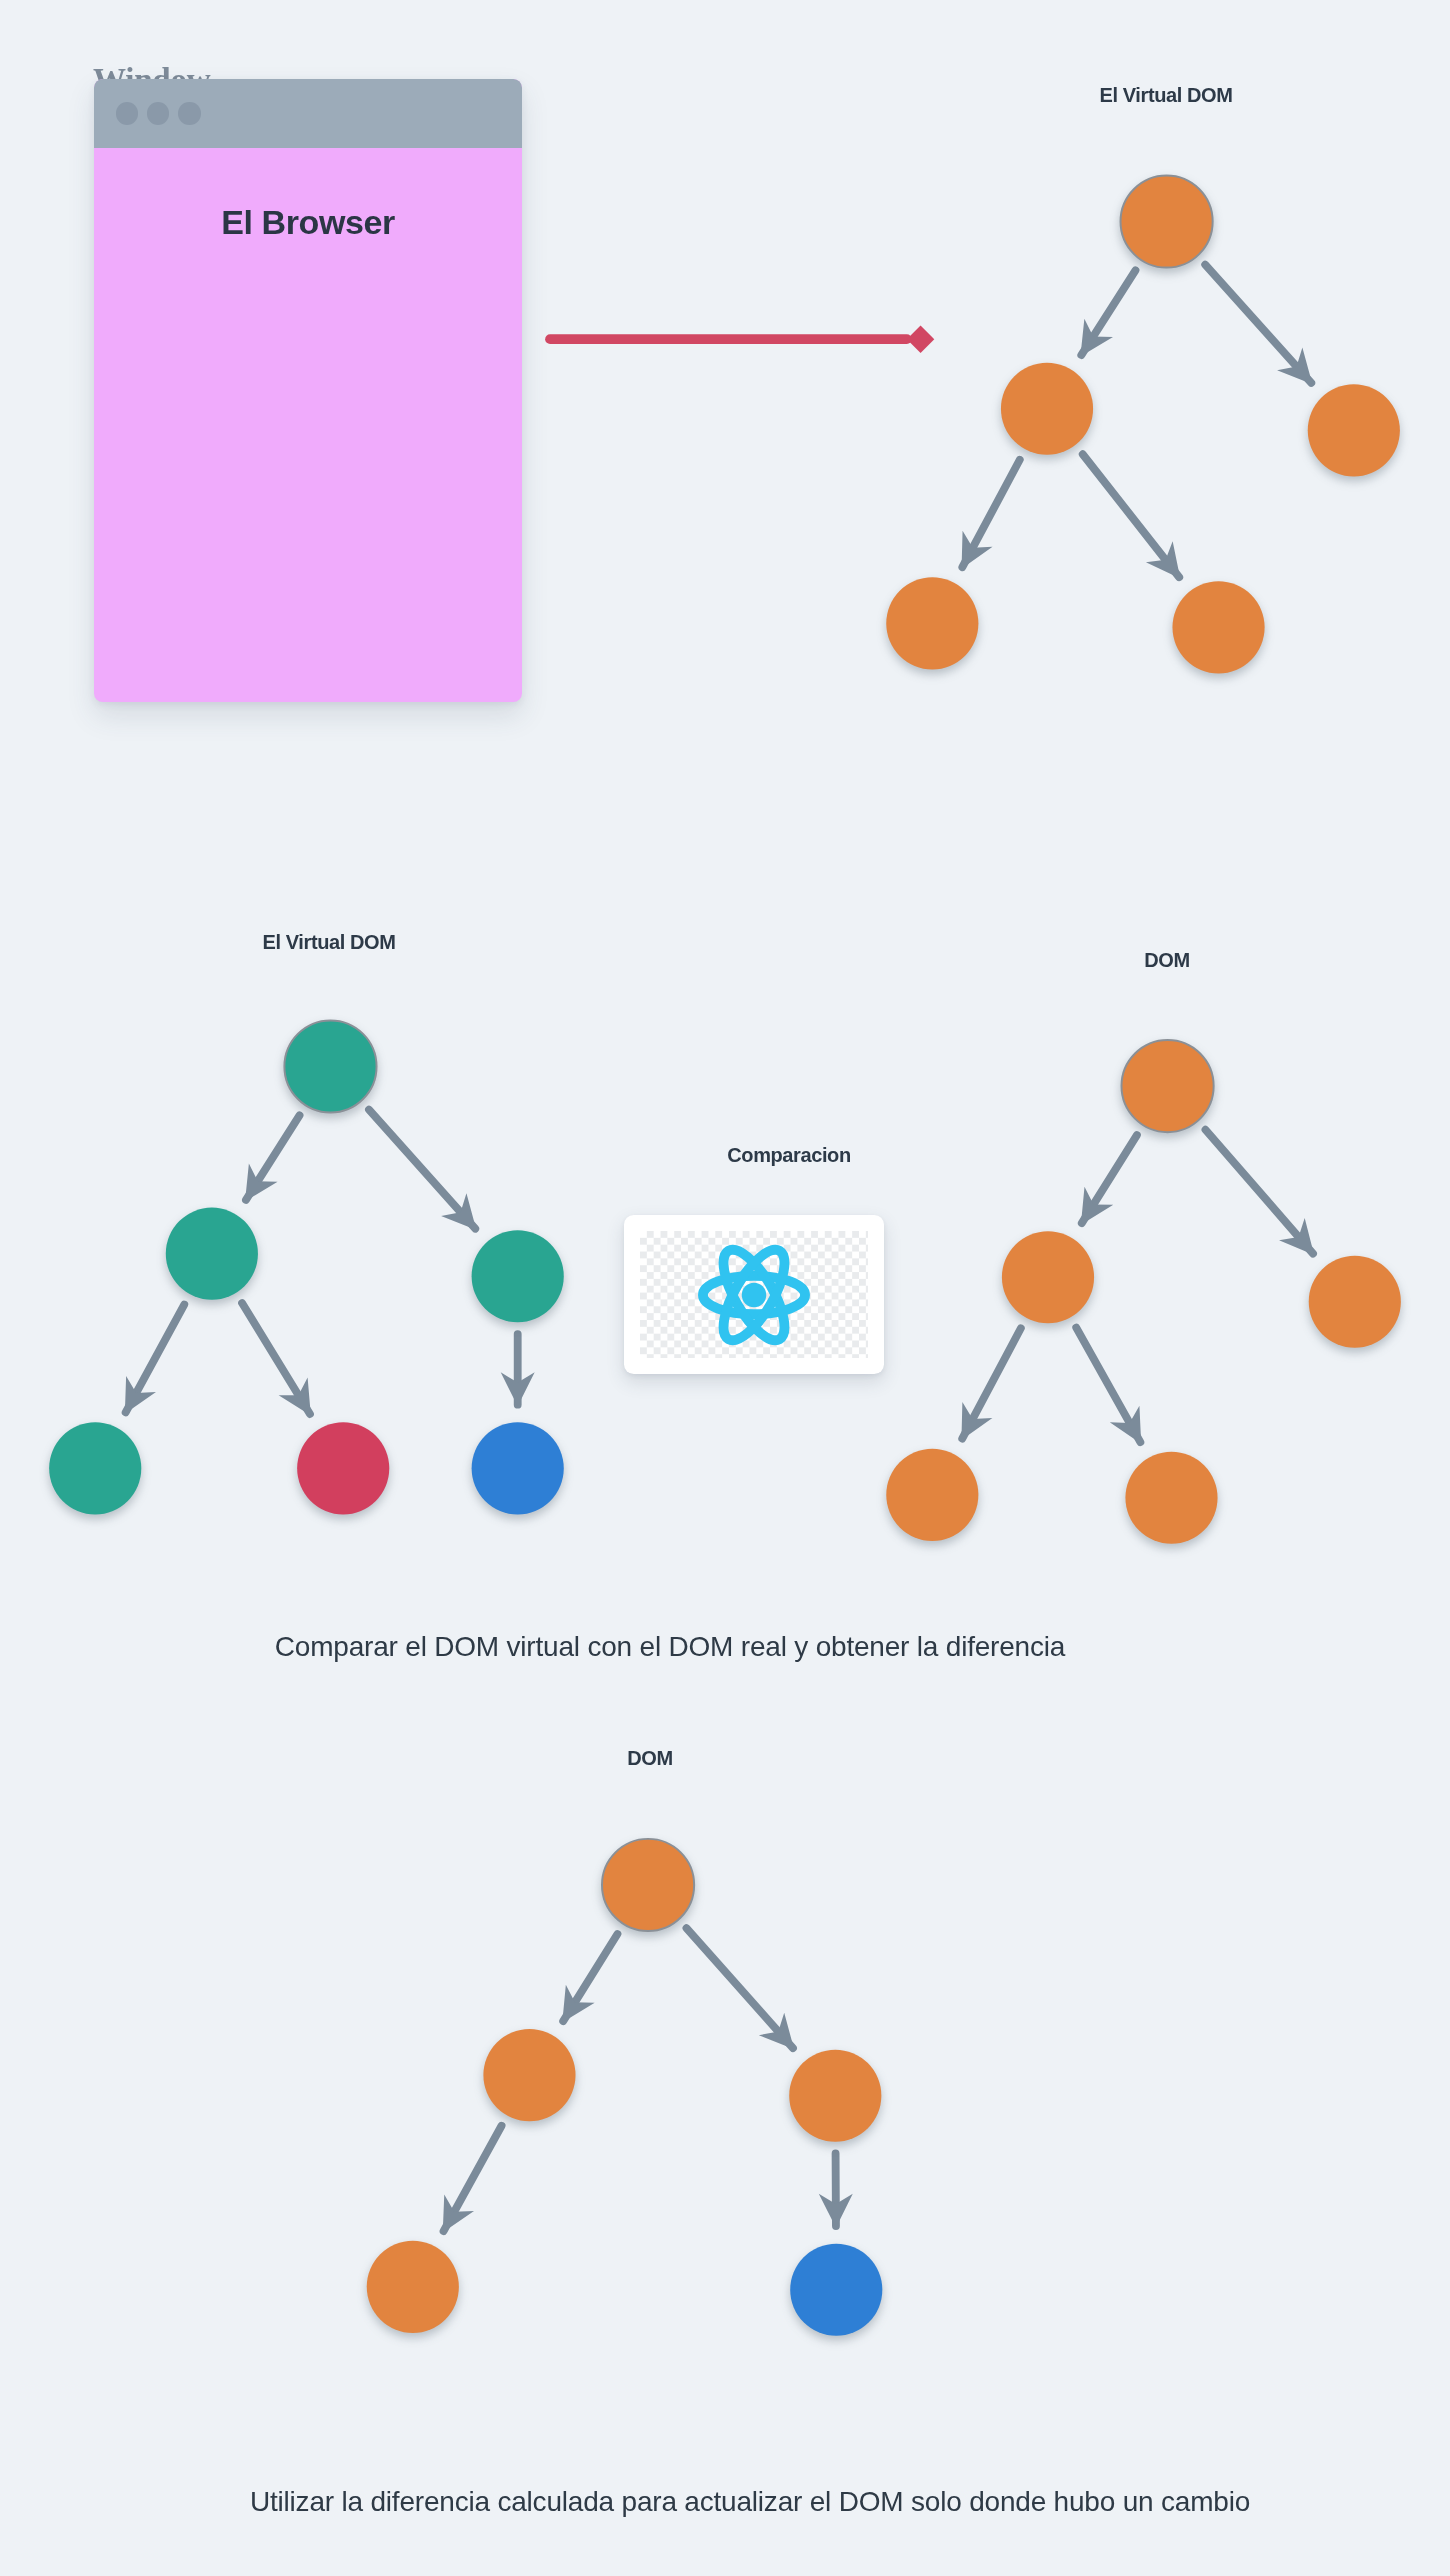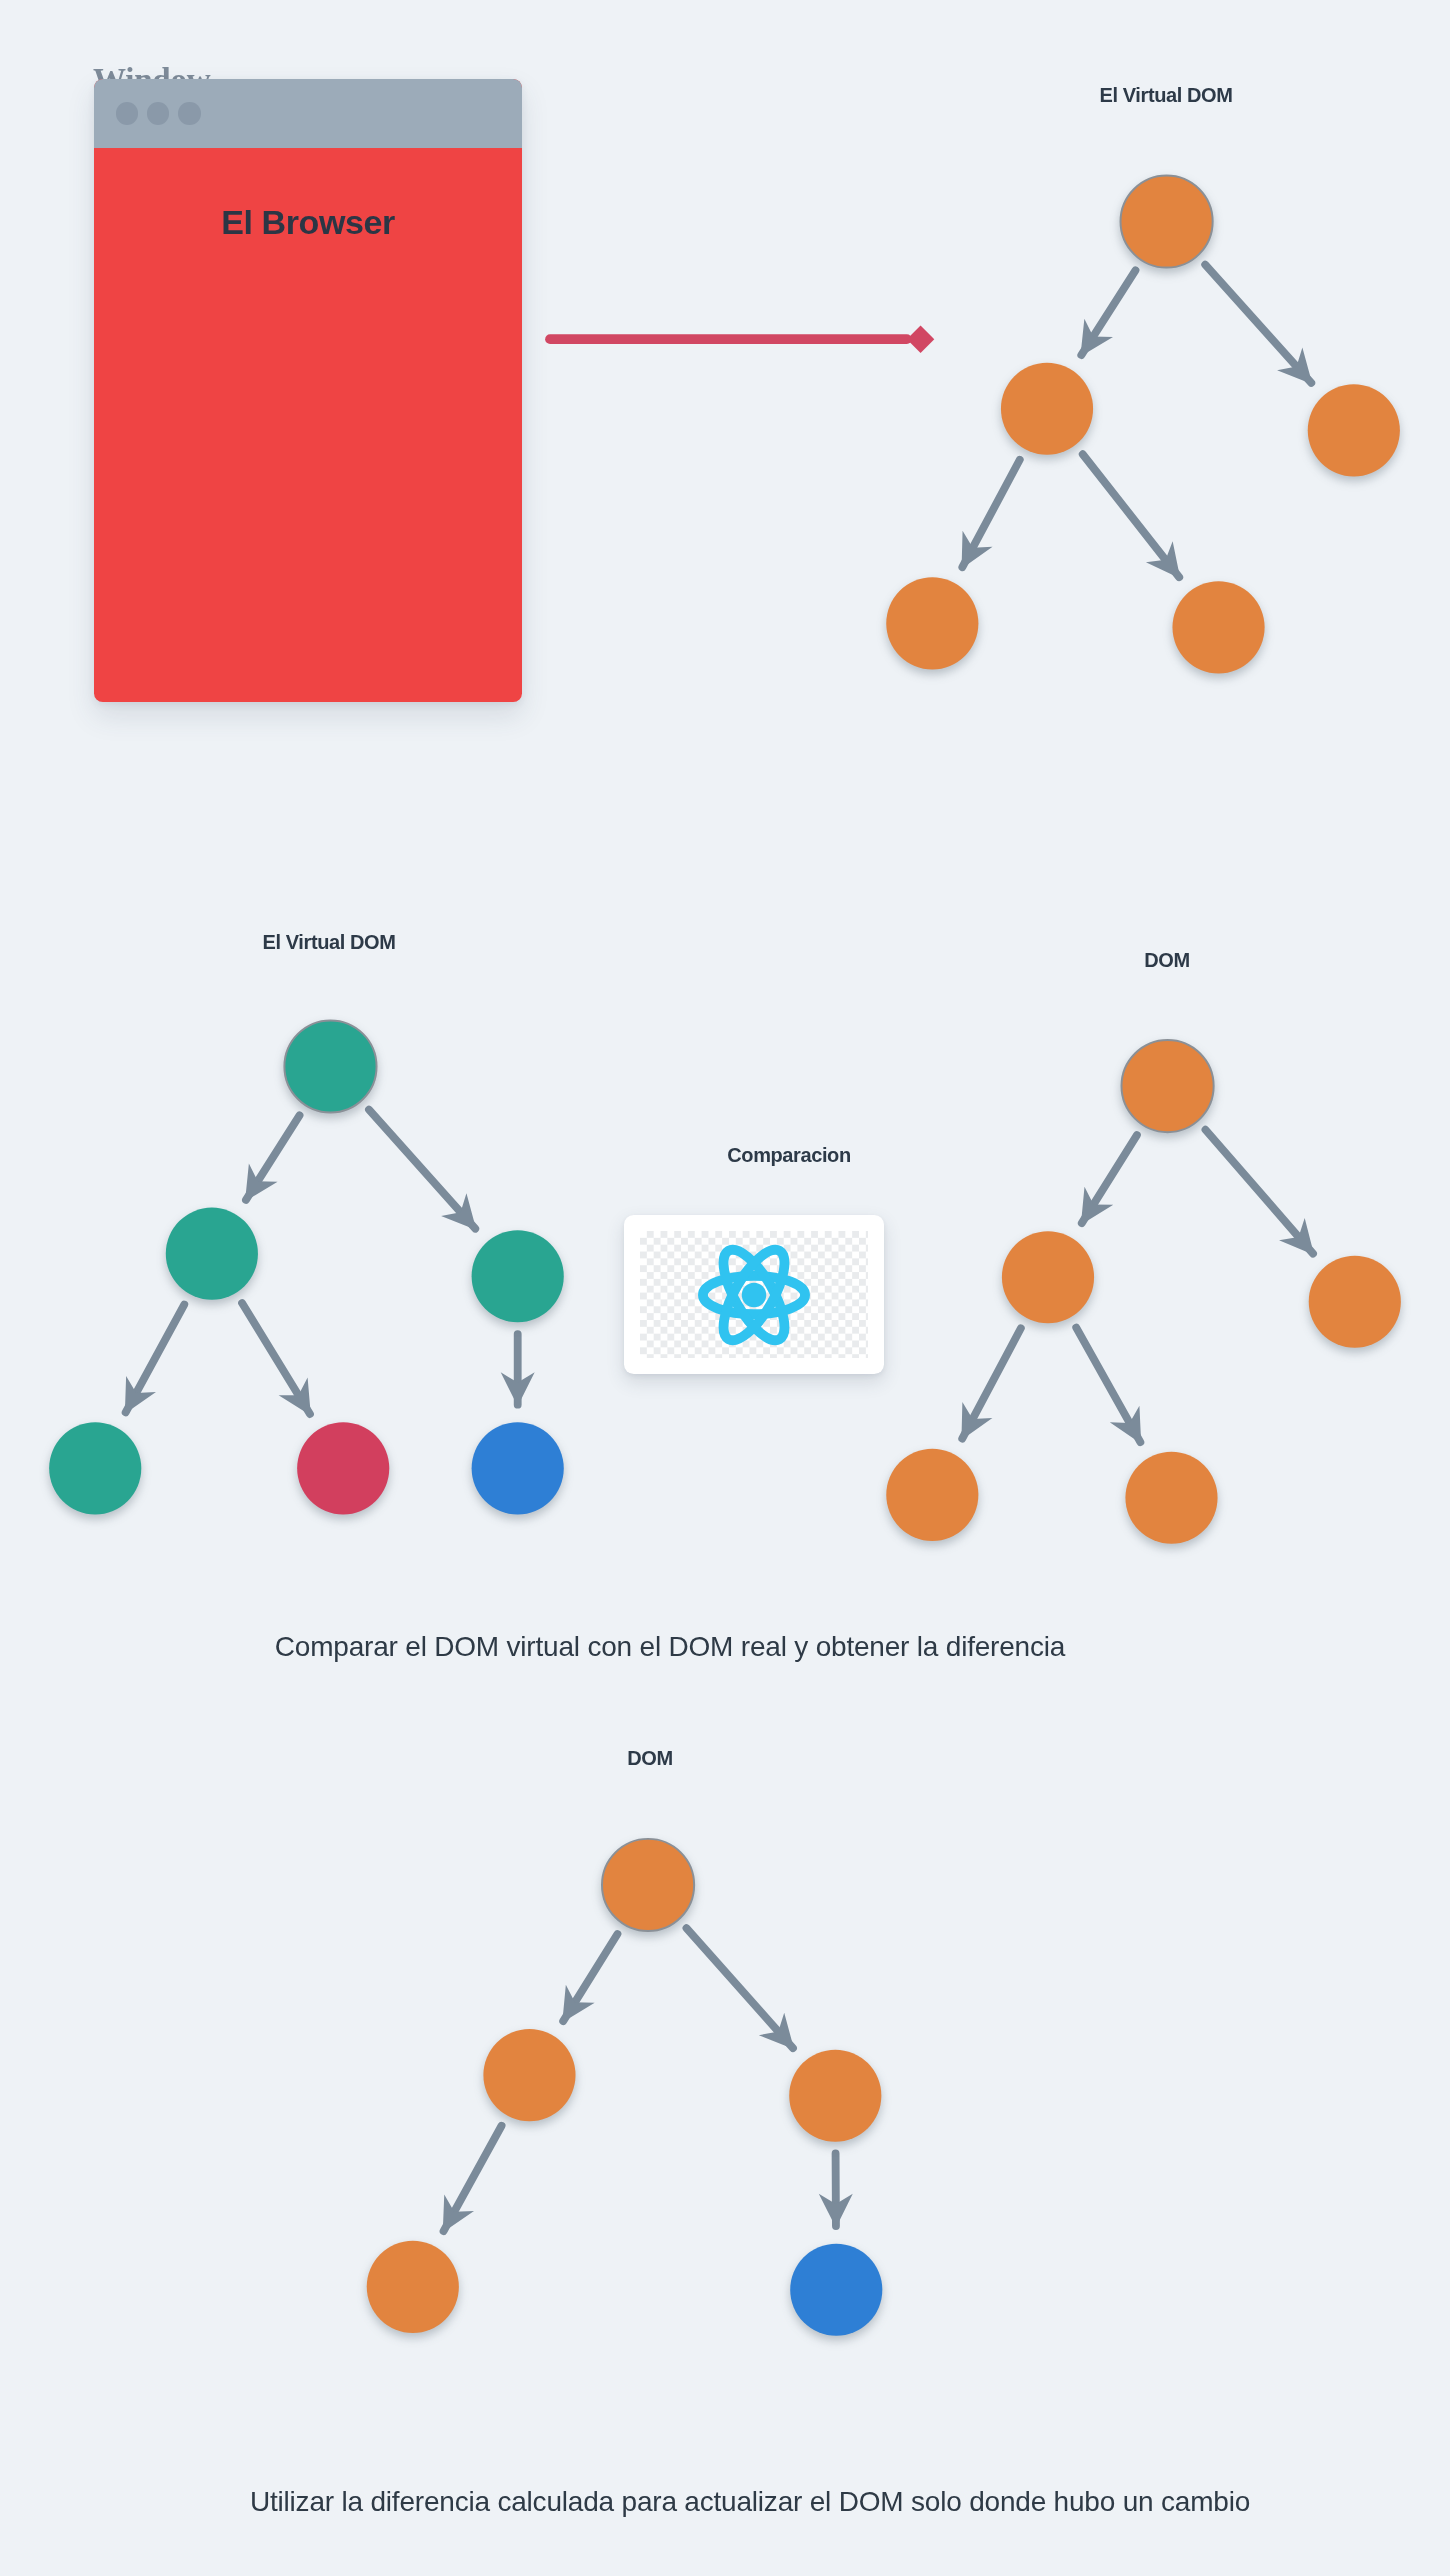--- a/index.html
+++ b/index.html
@@ -4,21 +4,21 @@
 <style>
   html,body{margin:0;padding:0;background:#EEF2F6;}
   .page{position:relative;width:1451px;height:2576px;background:#EEF2F6;overflow:hidden;
         font-family:"Liberation Sans","DejaVu Sans",sans-serif;color:#2D3A48;}
   .abs{position:absolute;}
   .title{font-size:20px;font-weight:700;letter-spacing:-0.4px;white-space:nowrap;
          transform:translateX(-50%);color:#2D3A48;}
   .caption{font-size:28px;font-weight:500;letter-spacing:-0.2px;white-space:nowrap;
            transform:translateX(-50%);color:#2E3A46;}
   .window-label{left:93px;top:62px;font-size:33px;font-weight:600;color:#7E8B99;letter-spacing:-0.2px;font-family:Liberation Serif, serif;}
-  .browser{left:94px;top:79px;width:428px;height:623px;background:#ef4444;border-radius:8.8px;
+  .browser{left:94px;top:79px;width:428px;height:623px;background:#f0abfc;border-radius:8.8px;
            box-shadow:0 13.7px 27.4px rgba(55,70,90,0.13),0 2.9px 7.8px rgba(55,70,90,0.08);}
   .browser-header{height:69px;background:#9CABB9;border-radius:8.8px 8.8px 0 0;
                   display:flex;align-items:center;padding-left:21.6px;gap:8.8px;}
   .dot{width:22.5px;height:22.5px;border-radius:50%;background:#8A99A9;}
   .browser-title{position:absolute;left:50%;top:124px;transform:translateX(-50%);
                  font-size:34px;font-weight:700;color:#2B3645;letter-spacing:-0.4px;white-space:nowrap;}
   .diagram{left:0;top:0;pointer-events:none;}
   .node{filter:drop-shadow(0 5px 5px rgba(44,60,74,0.28));}
   .react-card{left:624px;top:1215px;width:260px;height:159px;background:#FFFFFF;border-radius:9.8px;
               box-shadow:0 7.8px 17.6px rgba(55,70,90,0.15),0 2px 4.9px rgba(55,70,90,0.08);

